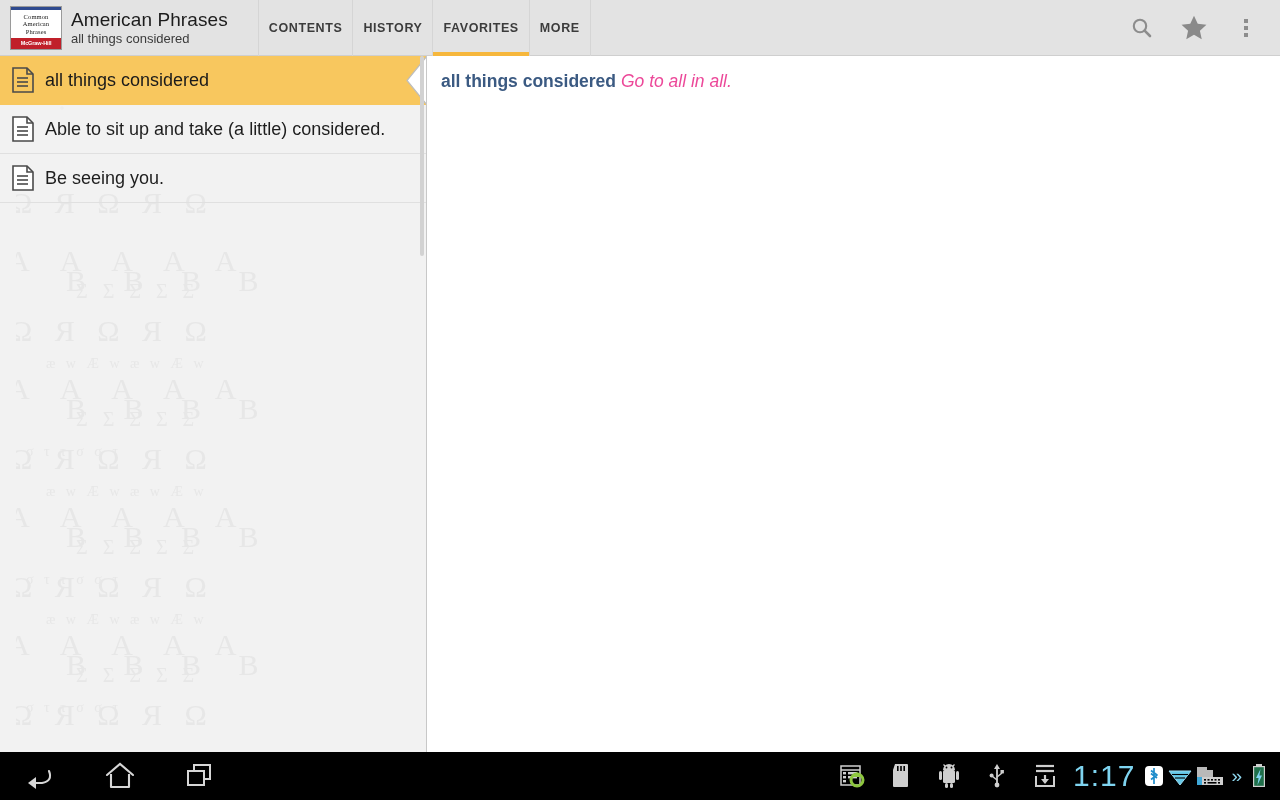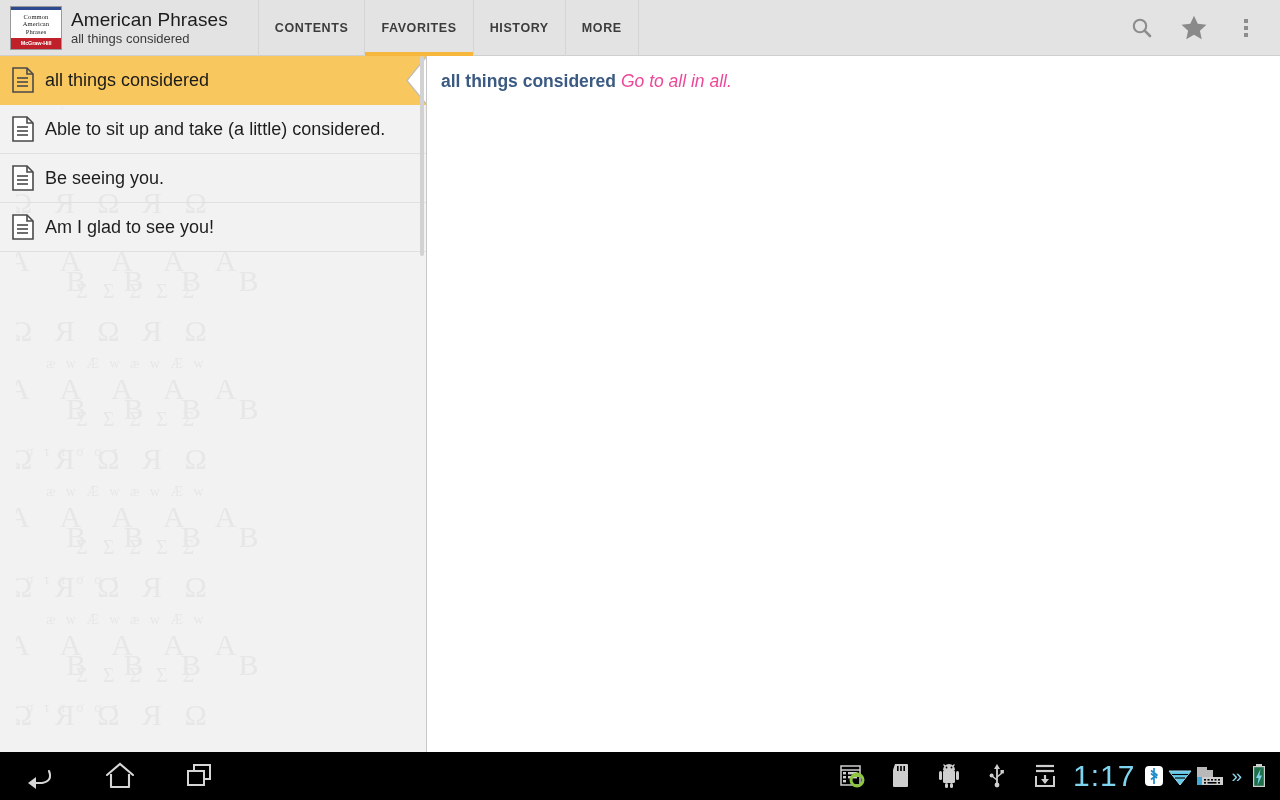--- a/index.html
+++ b/index.html
@@ -61,21 +61,21 @@
   .ab-subtitle {
     font-size: 13px; color: #3a3a3a; line-height: 15px;
   }
   .ab-tabs {
     display: flex; align-items: stretch;
     height: 56px; margin-left: 30px;
   }
   .ab-tab {
     position: relative;
     display: flex; align-items: center; justify-content: center;
-    padding: 0 16px;
+    padding: 0 10px;
     font-size: 12.5px; font-weight: bold;
     color: #3c3c3c; letter-spacing: 0.6px;
     border-right: 1px solid #d5d5d5;
     cursor: pointer;
   }
   .ab-tab:first-child { border-left: 1px solid #d5d5d5; }
   .ab-tab.active::after {
     content: ""; position: absolute;
     left: 0; right: 0; bottom: 0; height: 4px;
     background: #f6b73c;
@@ -234,25 +234,25 @@
 
     <div class="ab-titles">
       <div class="ab-title">American Phrases</div>
       <div class="ab-subtitle">all things considered</div>
     </div>
 
     <div class="ab-tabs">
       <div class="ab-tab">
         <span>CONTENTS</span>
       </div>
+      <div class="ab-tab">
+        <span>HISTORY</span>
+      </div>
       <div class="ab-tab active">
         <span>FAVORITES</span>
-      </div>
-      <div class="ab-tab">
-        <span>HISTORY</span>
       </div>
       <div class="ab-tab">
         <span>MORE</span>
       </div>
     </div>
 
     <div class="ab-actions">
       <div class="ab-btn">
         <svg width="24" height="24" viewBox="0 0 24 24">
           <circle cx="10" cy="10" r="6.2" fill="none" stroke="#8d8d8d" stroke-width="2.1"></circle>
@@ -341,30 +341,20 @@
           <svg class="doc-icon" viewBox="0 0 22 26">
             <path d="M1 1 h14 l6 6 v18 h-20 z" fill="#ffffff" stroke="#4a4a4a" stroke-width="1.6"></path>
             <path d="M15 1 v6 h6" fill="none" stroke="#4a4a4a" stroke-width="1.6"></path>
             <line x1="5" y1="11" x2="16" y2="11" stroke="#4a4a4a" stroke-width="1.6"></line>
             <line x1="5" y1="15" x2="16" y2="15" stroke="#4a4a4a" stroke-width="1.6"></line>
             <line x1="5" y1="19" x2="16" y2="19" stroke="#4a4a4a" stroke-width="1.6"></line>
           </svg>
           <span class="row-label">Be seeing you.</span>
         </div>
 
-        <div class="row">
-          <svg class="doc-icon" viewBox="0 0 22 26">
-            <path d="M1 1 h14 l6 6 v18 h-20 z" fill="#ffffff" stroke="#4a4a4a" stroke-width="1.6"></path>
-            <path d="M15 1 v6 h6" fill="none" stroke="#4a4a4a" stroke-width="1.6"></path>
-            <line x1="5" y1="11" x2="16" y2="11" stroke="#4a4a4a" stroke-width="1.6"></line>
-            <line x1="5" y1="15" x2="16" y2="15" stroke="#4a4a4a" stroke-width="1.6"></line>
-            <line x1="5" y1="19" x2="16" y2="19" stroke="#4a4a4a" stroke-width="1.6"></line>
-          </svg>
-          <span class="row-label">Am I glad to see you!</span>
-        </div>
 
       </div>
 
       <div class="list-scrollbar"></div>
     </div>
 
     <div class="detailpane">
       <div class="detail-body">
         <span class="detail-head">all things considered</span>
         <span class="detail-text">Go to all in all.</span>

